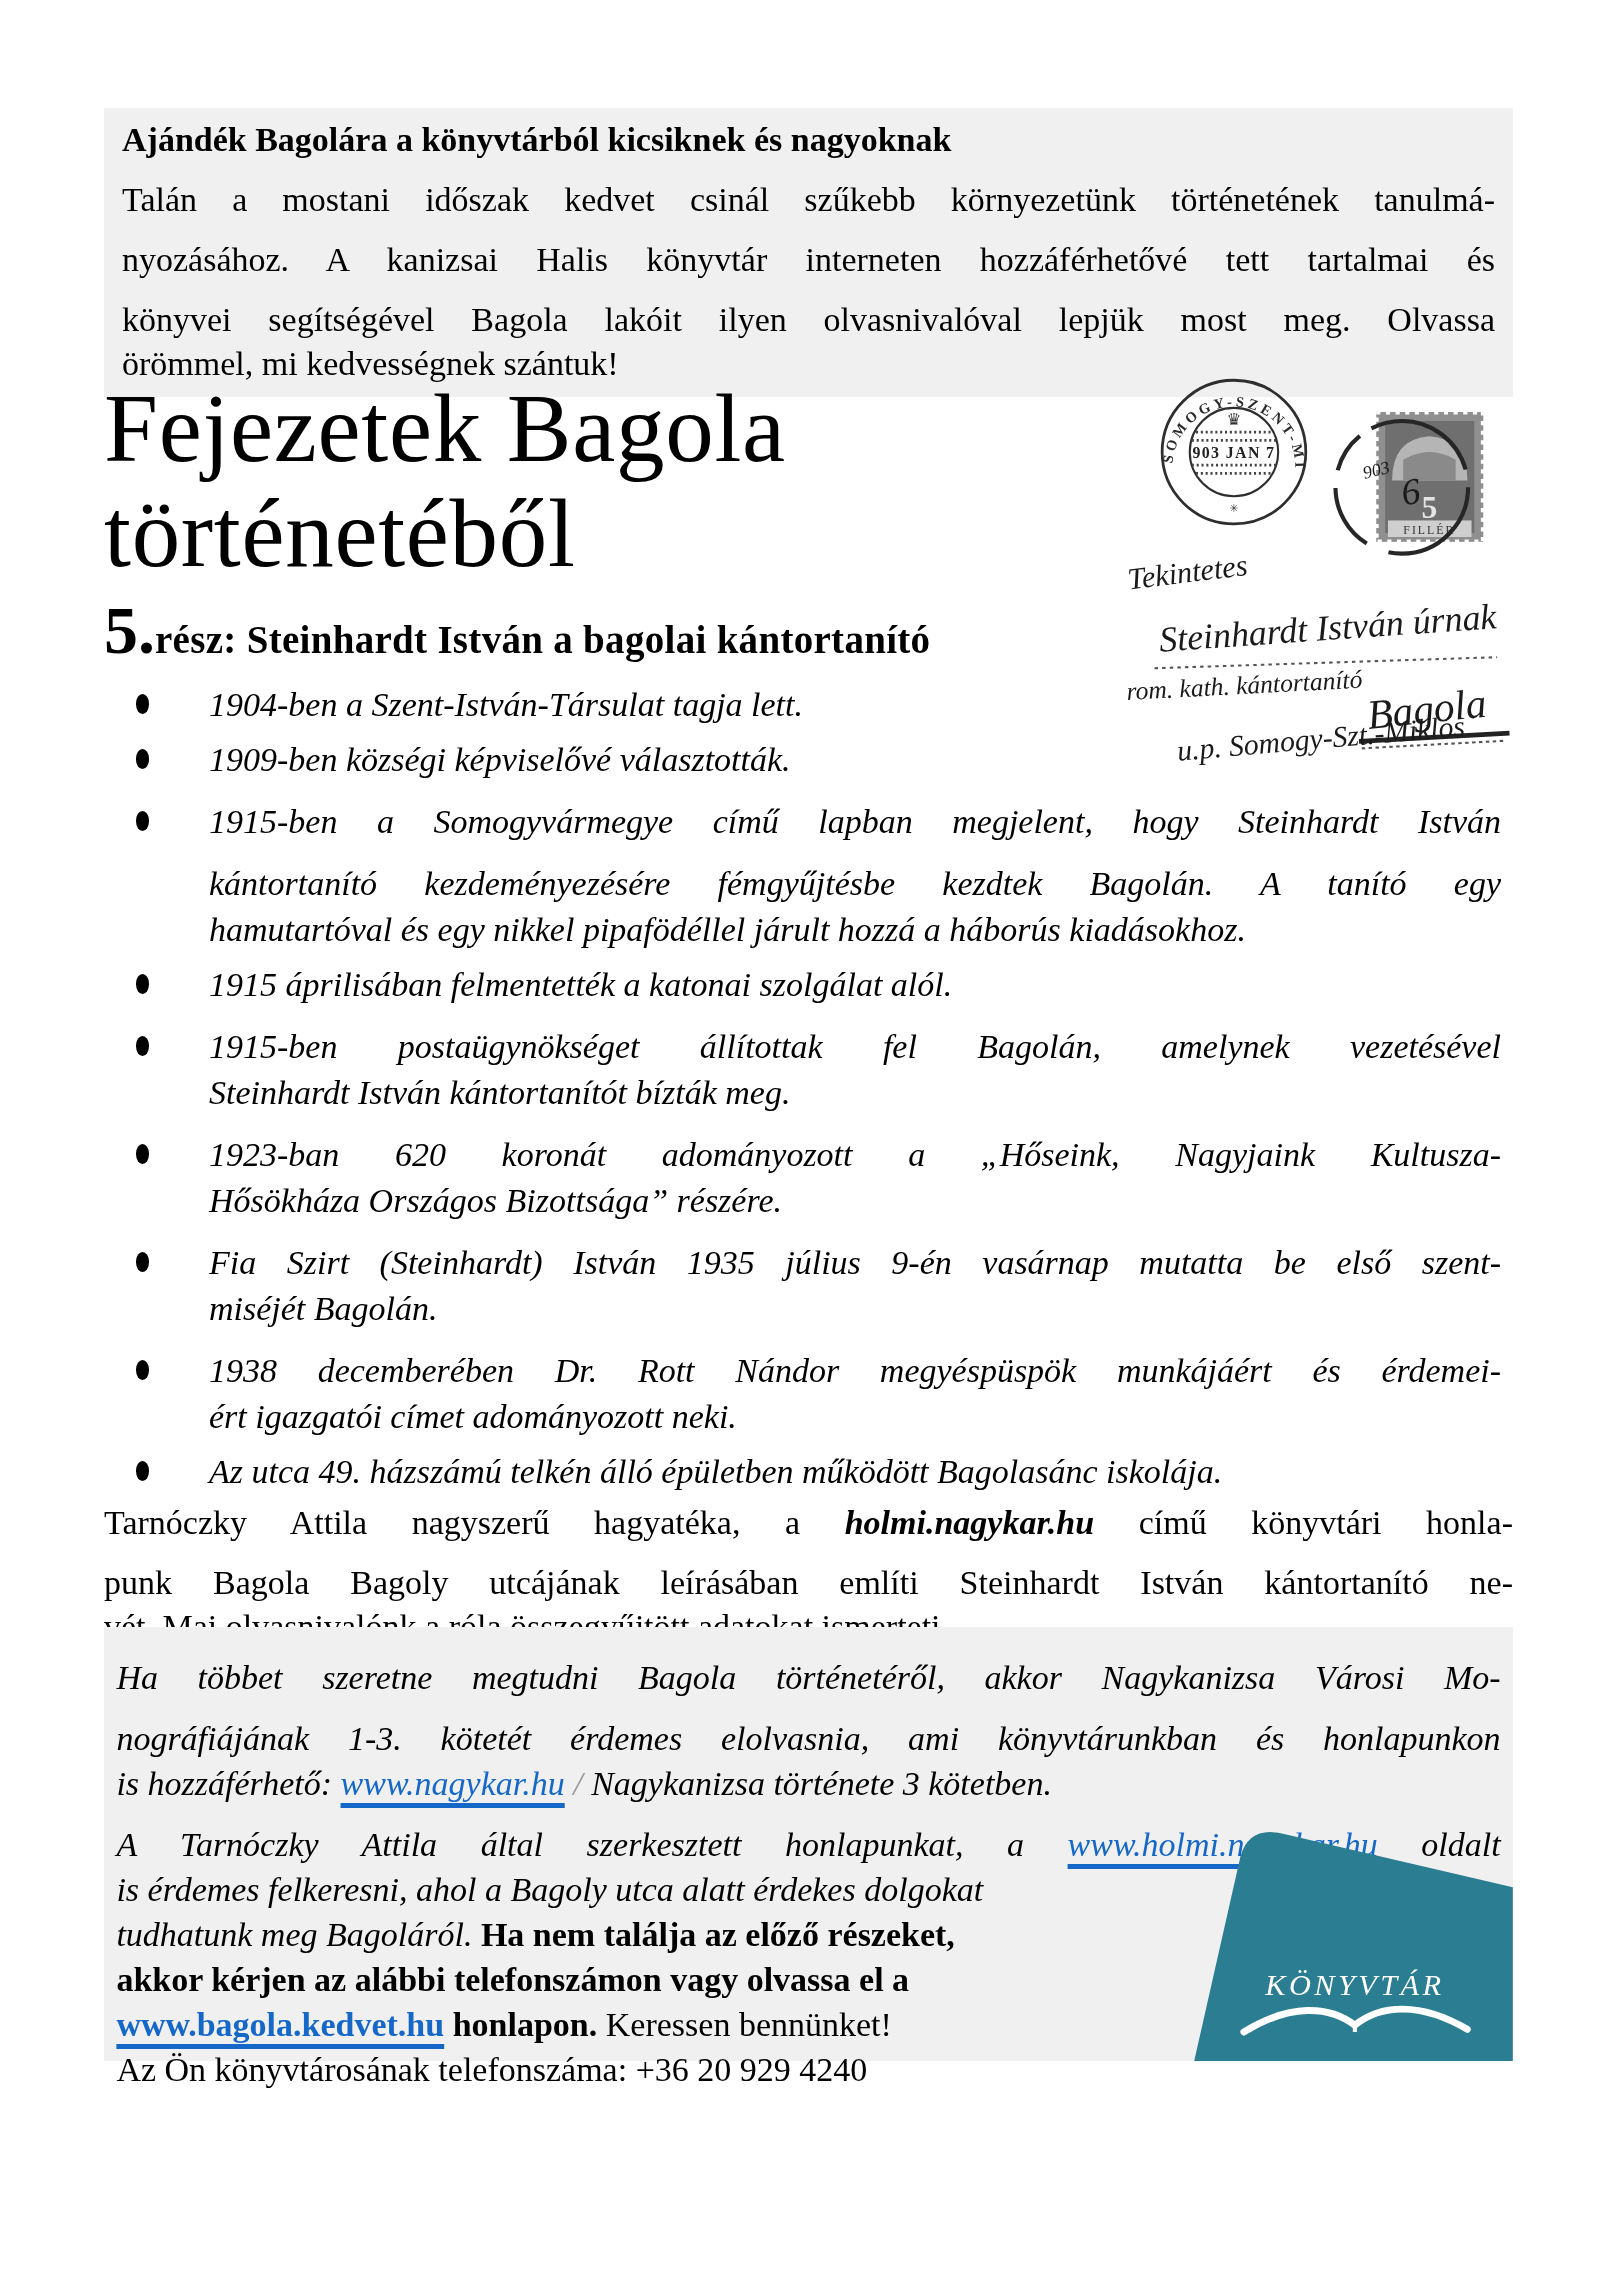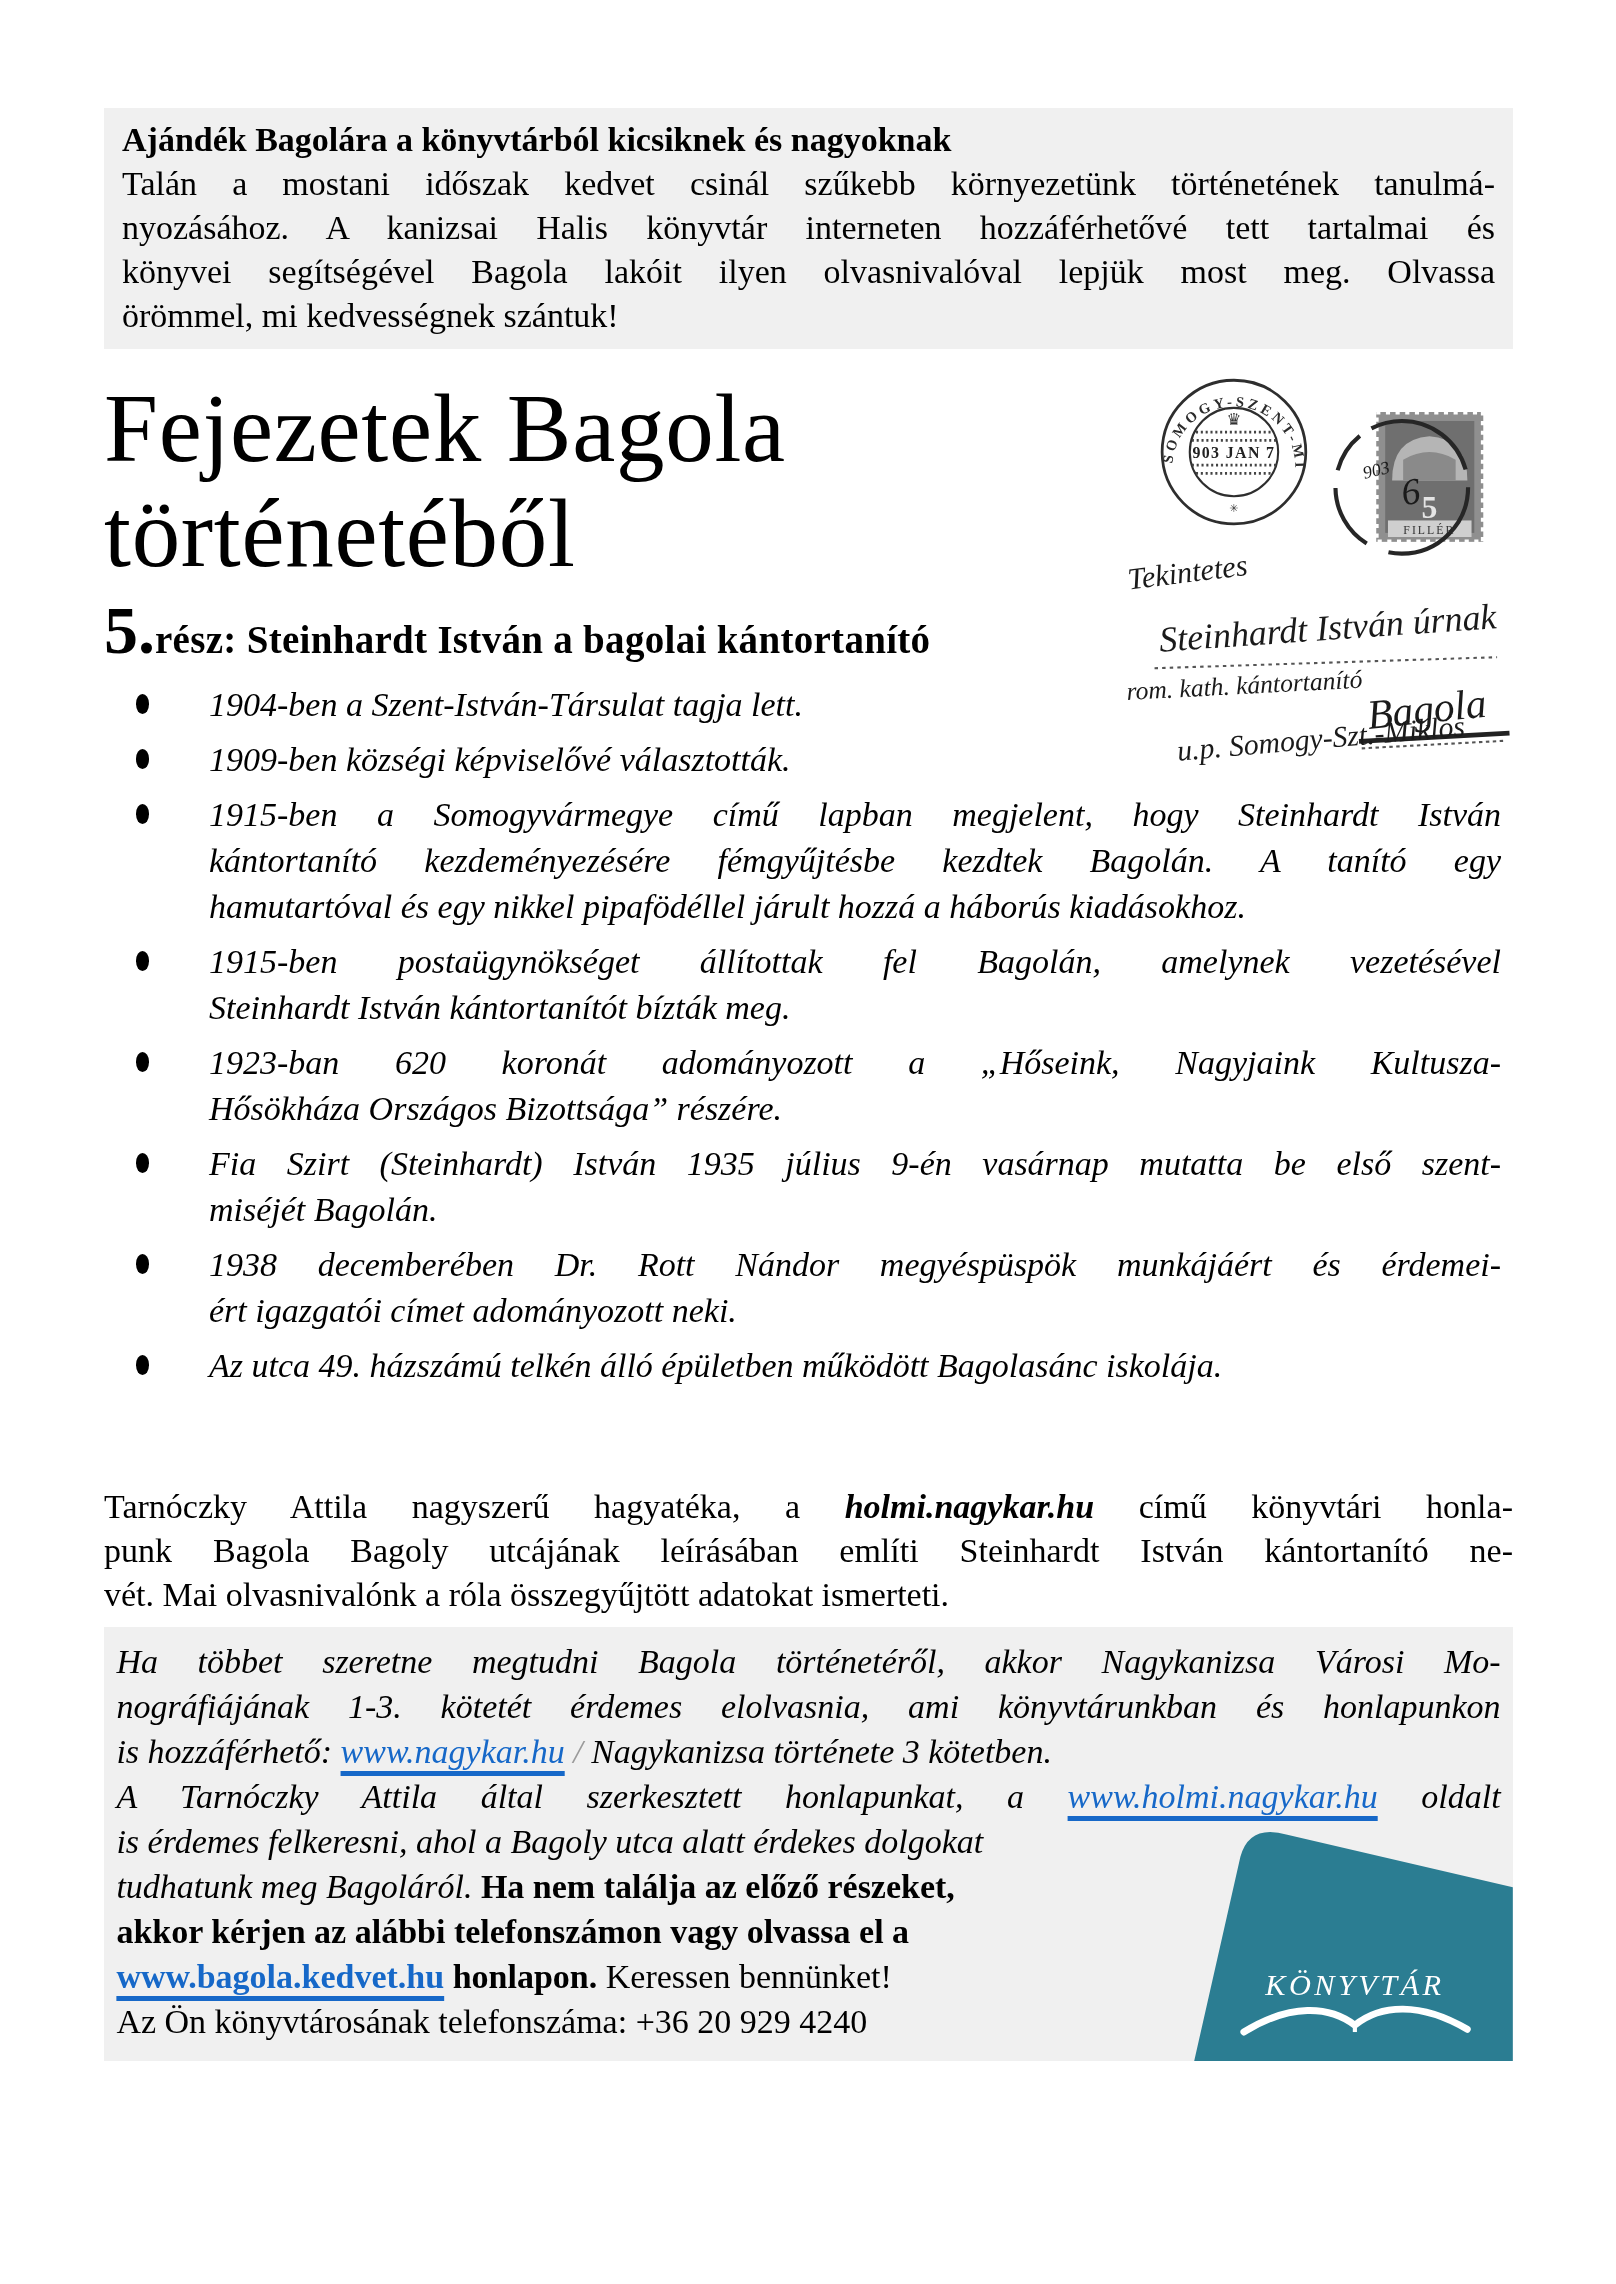--- a/index.html
+++ b/index.html
@@ -7,21 +7,21 @@
   .page{position:relative;width:1616px;height:2284px;overflow:hidden;background:#fff;}
 
   .graybox{background:var(--box-bg,#f0f0f0);}
 
   
   .intro-box{position:absolute;left:104px;top:108px;width:1409px;box-sizing:border-box;
              padding:9.7px 18px 11px 18px;font-size:34px;line-height:44px;}
 
   
   .ln{white-space:normal;}
-  .ln.just{text-align:justify;text-align-last:justify;}
+  .ln.just{text-align:justify;text-align-last:justify;margin-top:16px;}
   .seg.b{font-weight:bold;}
   .seg.i{font-style:italic;}
   .seg.up{font-style:normal;}
   .seg.gray{color:var(--slash,#9a9a9a);}
   .lnk{color:var(--link,#1668c8);text-decoration:underline;
        text-decoration-thickness:4.8px;text-underline-offset:7.6px;cursor:pointer;}
 
   
   .title{position:absolute;left:104px;top:376px;width:988px;margin:0;
          font-size:97px;line-height:105px;font-weight:normal;letter-spacing:0.7px;}
@@ -136,20 +136,24 @@
         <div class="ln"><span class="seg">1909-ben községi képviselővé választották.</span></div>
       </li>
       <li class="bullet-item">
         <span class="bullet-dot"></span>
         <div class="ln just"><span class="seg">1915-ben a Somogyvármegye című lapban megjelent, hogy Steinhardt István</span></div>
         <div class="ln just"><span class="seg">kántortanító kezdeményezésére fémgyűjtésbe kezdtek Bagolán. A tanító egy</span></div>
         <div class="ln"><span class="seg">hamutartóval és egy nikkel pipafödéllel járult hozzá a háborús kiadásokhoz.</span></div>
       </li>
       <li class="bullet-item">
         <span class="bullet-dot"></span>
+        <div class="ln"><span class="seg">1915 áprilisában felmentették a katonai szolgálat alól.</span></div>
+      </li>
+      <li class="bullet-item">
+        <span class="bullet-dot"></span>
         <div class="ln just"><span class="seg">1915-ben postaügynökséget állítottak fel Bagolán, amelynek vezetésével</span></div>
         <div class="ln"><span class="seg">Steinhardt István kántortanítót bízták meg.</span></div>
       </li>
       <li class="bullet-item">
         <span class="bullet-dot"></span>
         <div class="ln just"><span class="seg">1923-ban 620 koronát adományozott a „Hőseink, Nagyjaink Kultusza-</span></div>
         <div class="ln"><span class="seg">Hősökháza Országos Bizottsága” részére.</span></div>
       </li>
       <li class="bullet-item">
         <span class="bullet-dot"></span>

